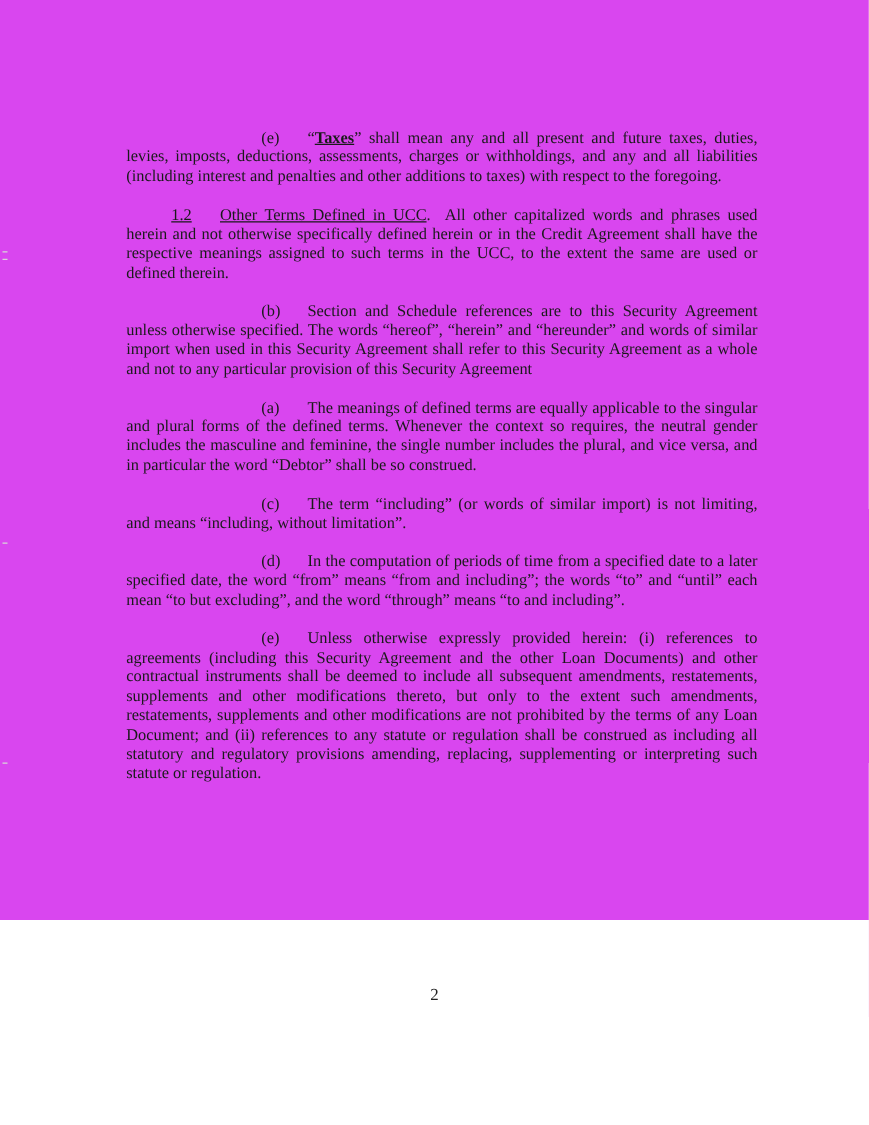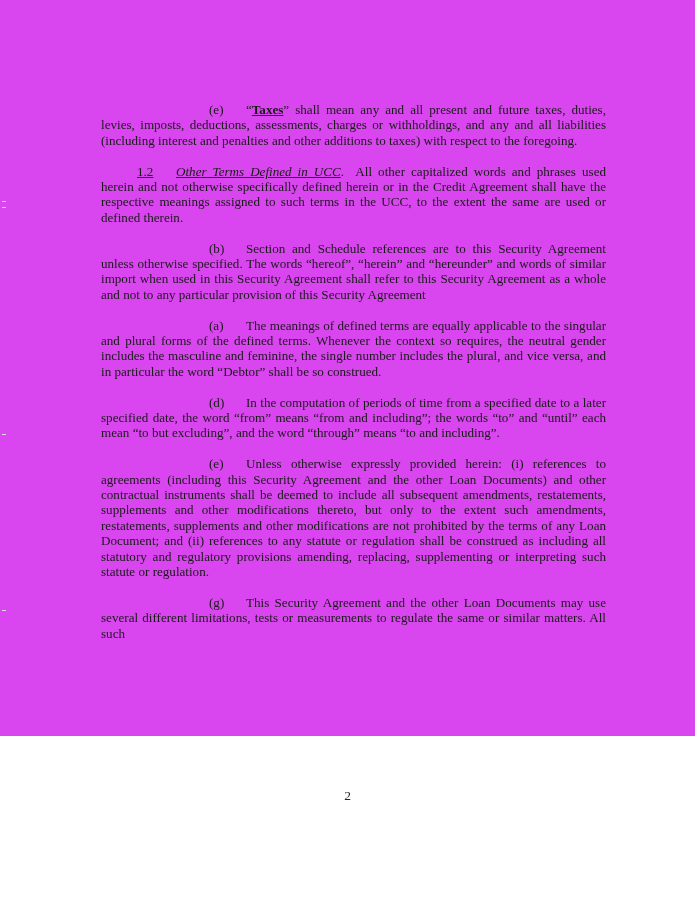--- a/index.html
+++ b/index.html
@@ -49,21 +49,20 @@
     margin-left: 36px;
     width: 39px;
     text-decoration: underline;
   }
   .def-term {
     font-weight: bold;
     text-decoration: underline;
   }
   .sec-title {
     text-decoration: underline;
-    font-style: italic;
   }
   .page-number {
     position: absolute;
     left: 0;
     width: 695px;
     top: 788px;
     text-align: center;
     font-family: "Liberation Serif", "DejaVu Serif", serif;
     font-size: 13.5px;
     color: #222;
@@ -86,27 +85,27 @@
     <p class="para sub"><span class="num-sub">(e)</span><span>“</span><span class="def-term">Taxes</span><span>”</span><span> shall mean any and all present and future taxes, duties, levies, imposts, deductions, assessments, charges or withholdings, and any and all liabilities (including interest and penalties and other additions to taxes) with respect to the foregoing.</span></p>
 
 
     <p class="para"><span class="num-sec">1.2</span><span class="sec-title">Other Terms Defined in UCC</span><span>.</span><span style="white-space: pre-wrap;">  All other capitalized words and phrases used herein and not otherwise specifically defined herein or in the Credit Agreement shall have the respective meanings assigned to such terms in the UCC, to the extent the same are used or defined therein.</span></p>
 
 
     <p class="para sub"><span class="num-sub">(b)</span><span>Section and Schedule references are to this Security Agreement unless otherwise specified.  The words “hereof”, “herein” and “hereunder” and words of similar import when used in this Security Agreement shall refer to this Security Agreement as a whole and not to any particular provision of this Security Agreement</span></p>
 
     <p class="para sub"><span class="num-sub">(a)</span><span>The meanings of defined terms are equally applicable to the singular and plural forms of the defined terms.  Whenever the context so requires, the neutral gender includes the masculine and feminine, the single number includes the plural, and vice versa, and in particular the word “Debtor” shall be so construed.</span></p>
 
+    <p class="para sub"><span class="num-sub">(c)</span><span>The term “including” (or words of similar import) is not limiting, and means “including, without limitation”.</span></p>
 
     <p class="para sub"><span class="num-sub">(d)</span><span>In the computation of periods of time from a specified date to a later specified date, the word “from” means “from and including”; the words “to” and “until” each mean “to but excluding”, and the word “through” means “to and including”.</span></p>
 
     <p class="para sub"><span class="num-sub">(e)</span><span>Unless otherwise expressly provided herein: (i) references to agreements (including this Security Agreement and the other Loan Documents) and other contractual instruments shall be deemed to include all subsequent amendments, restatements, supplements and other modifications thereto, but only to the extent such amendments, restatements, supplements and other modifications are not prohibited by the terms of any Loan Document; and (ii) references to any statute or regulation shall be construed as including all statutory and regulatory provisions amending, replacing, supplementing or interpreting such statute or regulation.</span></p>
 
 
-    <p class="para sub" style="text-align-last: justify;"><span class="num-sub">(g)</span><span>This Security Agreement and the other Loan Documents may use several different limitations, tests or measurements to regulate the same or similar matters.  All such</span></p>
 
   </div>
 
   <div class="page-number">2</div>
 
   <div class="scan-mark" style="top: 201px;"></div>
   <div class="scan-mark" style="top: 207px;"></div>
   <div class="scan-mark" style="top: 434px;"></div>
   <div class="scan-mark" style="top: 610px;"></div>
 

